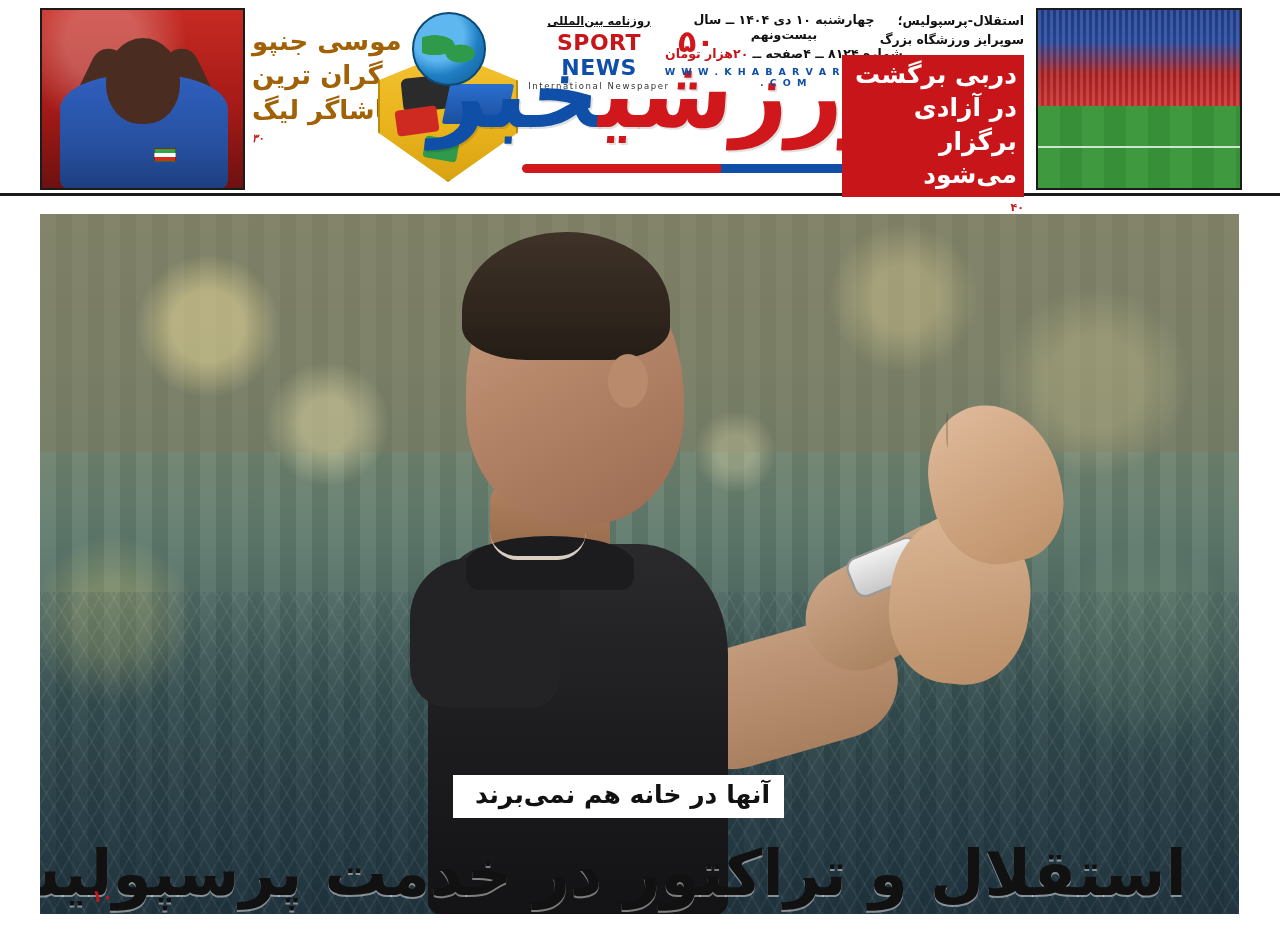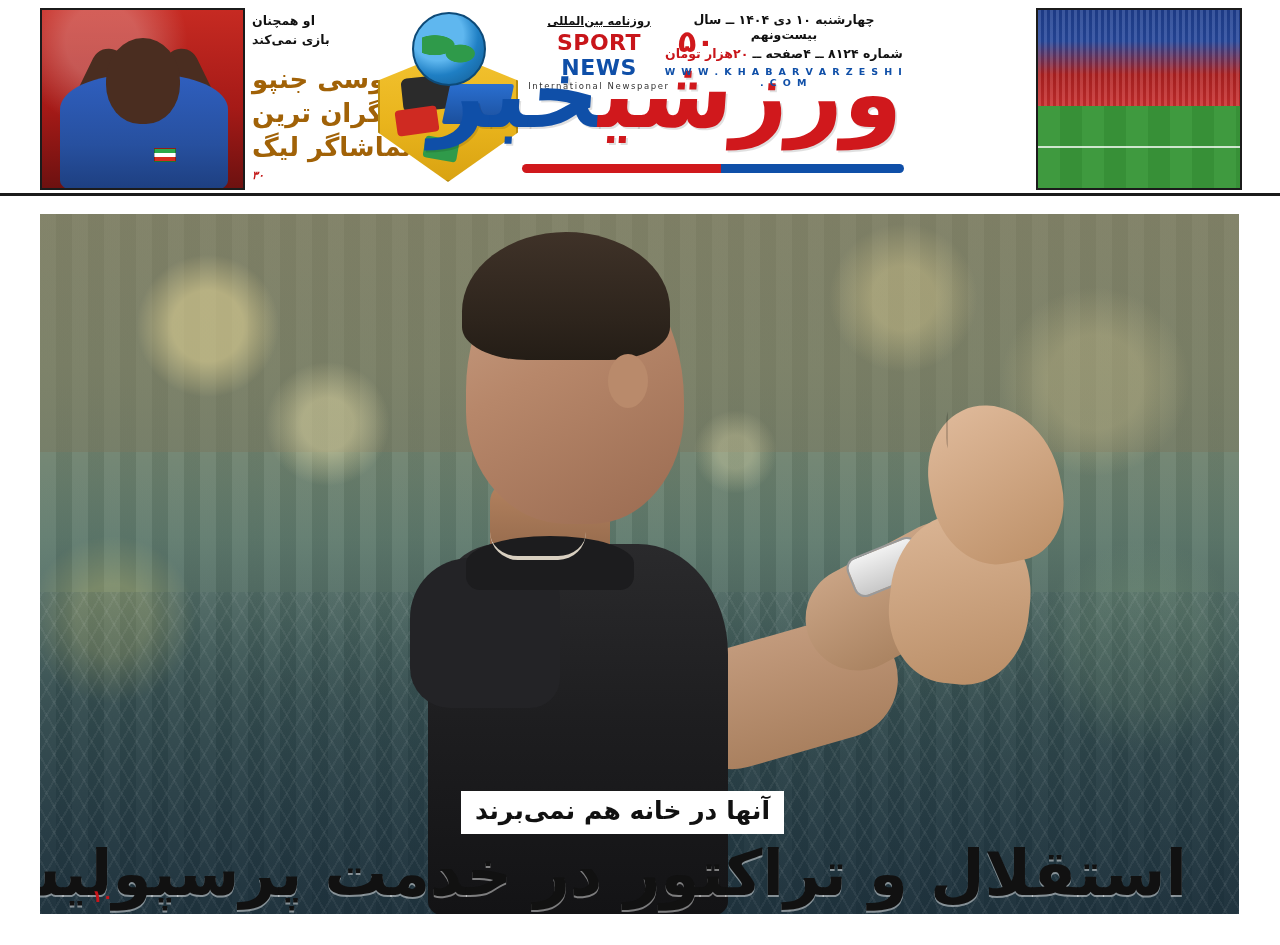--- a/index.html
+++ b/index.html
@@ -343,25 +343,25 @@
   .coach .watch {
     position:absolute; left: 478px; top: 332px; width: 76px; height: 42px;
     background: linear-gradient(180deg,#f1f1f1,#c8c8c8);
     border-radius: 12px; transform: rotate(-22deg);
     border: 2px solid #9a9a9a;
   }
 
   
   .sub-banner {
     position: absolute;
-    right: 455px; bottom: 80px;
+    right: 455px; bottom: 96px;
     background: #ffffff;
     color: #111;
     font-size: 25px; font-weight: 900;
-    padding: 5px 14px 8px 14px;
+    padding: 5px 14px 8px 22px;
     direction: rtl;
     line-height: 1.2;
     white-space: nowrap;
   }
   .main-headline {
     position: absolute;
     right: 52px; bottom: 4px;
     direction: rtl;
     white-space: nowrap;
     font-size: 63px;
@@ -387,21 +387,20 @@
     <div class="promo-left">
       <div class="pl-sky"></div>
       <div class="pl-armL"></div>
       <div class="pl-armR"></div>
       <div class="pl-body"></div>
       <div class="pl-head"></div>
       <div class="pl-flag"></div>
     </div>
 
     <div class="promo-left-text">
-      <div class="kicker">او همچنان<br>بازی نمی‌کند</div>
       <div class="headline">موسی جنپو<br>گران ترین<br>تماشاگر لیگ</div>
       <span class="pagenum">۳۰</span>
     </div>
 
     <div class="nameplate">
       <div class="np-logo">
         <div class="np-shield">
           <span class="sh-dark"></span>
           <span class="sh-blue"></span>
           <span class="sh-red"></span>
@@ -436,20 +435,25 @@
       </div>
       <div class="site">W W W . K H A B A R V A R Z E S H I . C O M</div>
     </div>
 
     <div class="promo-right">
       <div class="st-crowd"></div>
       <div class="st-pitch"></div>
       <div class="st-line"></div>
     </div>
 
+    <div class="promo-right-text">
+      <div class="kicker">استقلال-پرسپولیس؛<br>سوپرایز ورزشگاه بزرگ</div>
+      <div class="headline">دربی برگشت<br>در آزادی<br>برگزار می‌شود</div>
+      <span class="pagenum">۴۰</span>
+    </div>
   </div>
 
   <div class="main-photo">
     <div class="mp-bg"></div>
     <div class="mp-bokeh"></div>
     <div class="mp-fence"></div>
 
     <div class="coach">
       <div class="armUpper"></div>
       <div class="torso"></div>

